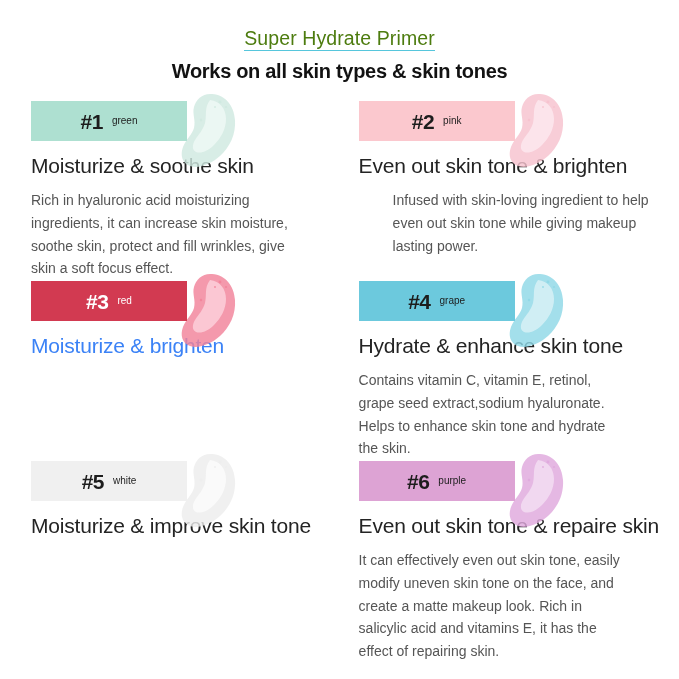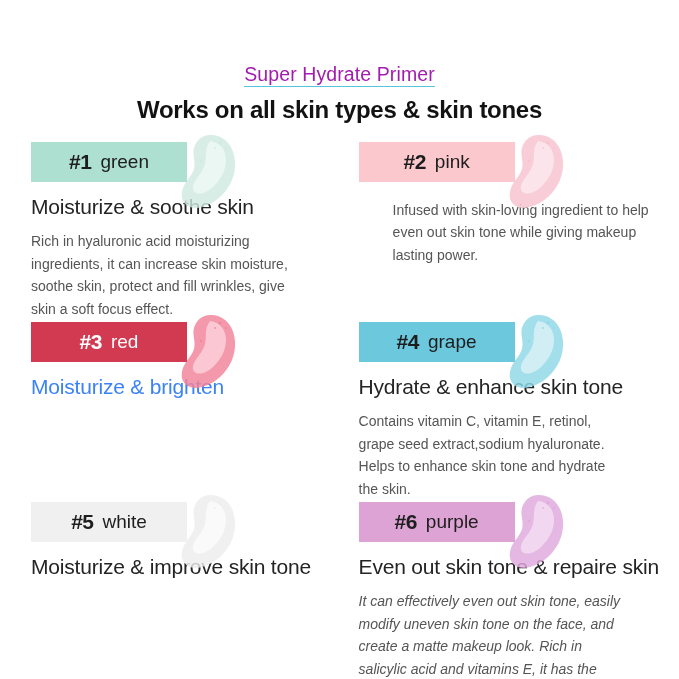--- a/index.html
+++ b/index.html
@@ -30,21 +30,21 @@
     display: inline-block;
     font-size: 19.5px;
     letter-spacing: 0.1px;
     color: #56c6dc;
     border-bottom: 1.6px solid #56c6dc;
     padding-bottom: 1px;
     line-height: 1.15;
   }
   .main-title {
     margin: 9px 0 0 0;
-    font-size: 24px;
+    font-size: 20px;
     font-weight: bold;
     color: #121212;
     letter-spacing: -0.3px;
     line-height: 1.18;
   }
 
   
   .grid {
     position: relative;
     margin-top: 17px;
@@ -79,21 +79,21 @@
     gap: 9px;
     z-index: 2;
   }
   .label-num {
     font-size: 21px;
     font-weight: bold;
     letter-spacing: -0.5px;
     line-height: 1;
   }
   .label-name {
-    font-size: 19px;
+    font-size: 10px;
     font-weight: normal;
     line-height: 1;
   }
 
   
   .swatch {
     position: absolute;
     left: 148px;
     top: -11px;
     width: 74px;
@@ -121,21 +121,21 @@
     max-width: 268px;
     white-space: pre-line;
   }
 </style>
 </head>
 <body style="background: rgb(255, 255, 255);">
 
 <div id="page">
 
   <div class="header">
-    <div class="eyebrow" style="color: #a21caf; border-bottom-color: rgb(86, 198, 220); margin-top: 36px;">Super Hydrate Primer</div>
+    <div class="eyebrow" style="color: #4d7c0f; border-bottom-color: rgb(86, 198, 220);">Super Hydrate Primer</div>
     <h1 class="main-title" style="color: rgb(18, 18, 18);">Works on all skin types &amp; skin tones</h1>
   </div>
 
   <div class="grid">
 
     <div class="card">
       <div class="label-row">
         <div class="label-bar" style="background: rgb(174, 224, 209); color: rgb(29, 29, 29);">
           <span class="label-num">#1</span>
           <span class="label-name">green</span>
@@ -172,20 +172,21 @@
           <svg viewBox="0 0 74 82" xmlns="http://www.w3.org/2000/svg">
             <path class="blob" d="M44 4 C58 5 66 16 67 30 C68 44 62 57 52 66 C43 74 31 79 22 76 C14 73 12 65 15 57 C18 49 24 45 26 38 C28 30 24 24 26 17 C28 9 35 3 44 4 Z" fill="#f6c2ce" opacity="0.82"></path>
             <path class="gloss" d="M42 10 C52 11 58 19 58 29 C58 39 53 48 46 55 C40 61 33 64 28 62 C24 60 24 55 27 50 C31 44 35 40 37 33 C39 25 36 18 42 10 Z" fill="#fde8ee" opacity="0.85"></path>
             <circle class="dot" cx="52" cy="12" r="1.4" fill="#f6c2ce" opacity="0.9"></circle>
             <circle class="dot" cx="58" cy="17" r="1.1" fill="#f6c2ce" opacity="0.9"></circle>
             <circle class="dot" cx="47" cy="17" r="0.9" fill="#f6c2ce" opacity="0.9"></circle>
             <circle class="dot" cx="33" cy="30" r="1.2" fill="#f6c2ce" opacity="0.9"></circle>
           </svg>
         </div>
       </div>
+      <div class="card-heading" style="color: rgb(36, 36, 36);">Even out skin tone &amp; brighten</div>
       <div class="card-body" style="color: rgb(85, 85, 85); margin-left: 45px;">Infused with skin-loving  ingredient  to help even out skin tone while giving makeup lasting power.</div>
     </div>
 
     <div class="card">
       <div class="label-row">
         <div class="label-bar" style="background: rgb(210, 58, 81); color: rgb(255, 255, 255);">
           <span class="label-num">#3</span>
           <span class="label-name">red</span>
         </div>
         <div class="swatch">
@@ -254,17 +255,17 @@
             <path class="blob" d="M44 4 C58 5 66 16 67 30 C68 44 62 57 52 66 C43 74 31 79 22 76 C14 73 12 65 15 57 C18 49 24 45 26 38 C28 30 24 24 26 17 C28 9 35 3 44 4 Z" fill="#dfa8dd" opacity="0.82"></path>
             <path class="gloss" d="M42 10 C52 11 58 19 58 29 C58 39 53 48 46 55 C40 61 33 64 28 62 C24 60 24 55 27 50 C31 44 35 40 37 33 C39 25 36 18 42 10 Z" fill="#f3ddf2" opacity="0.85"></path>
             <circle class="dot" cx="52" cy="12" r="1.4" fill="#dfa8dd" opacity="0.9"></circle>
             <circle class="dot" cx="58" cy="17" r="1.1" fill="#dfa8dd" opacity="0.9"></circle>
             <circle class="dot" cx="47" cy="17" r="0.9" fill="#dfa8dd" opacity="0.9"></circle>
             <circle class="dot" cx="33" cy="30" r="1.2" fill="#dfa8dd" opacity="0.9"></circle>
           </svg>
         </div>
       </div>
       <div class="card-heading" style="color: rgb(36, 36, 36);">Even out skin tone &amp; repaire skin</div>
-      <div class="card-body" style="color: rgb(85, 85, 85); font-style: italic;">It can effectively even out skin tone, easily modify uneven skin tone on the face, and create a matte makeup look. Rich in salicylic acid and vitamins E, it has the effect of repairing skin.</div>
+      <div class="card-body" style="color: rgb(85, 85, 85);">It can effectively even out skin tone, easily modify uneven skin tone on the face, and create a matte makeup look. Rich in salicylic acid and vitamins E, it has the effect of repairing skin.</div>
     </div>
 
   </div>
 </div>
 
 </body></html>

